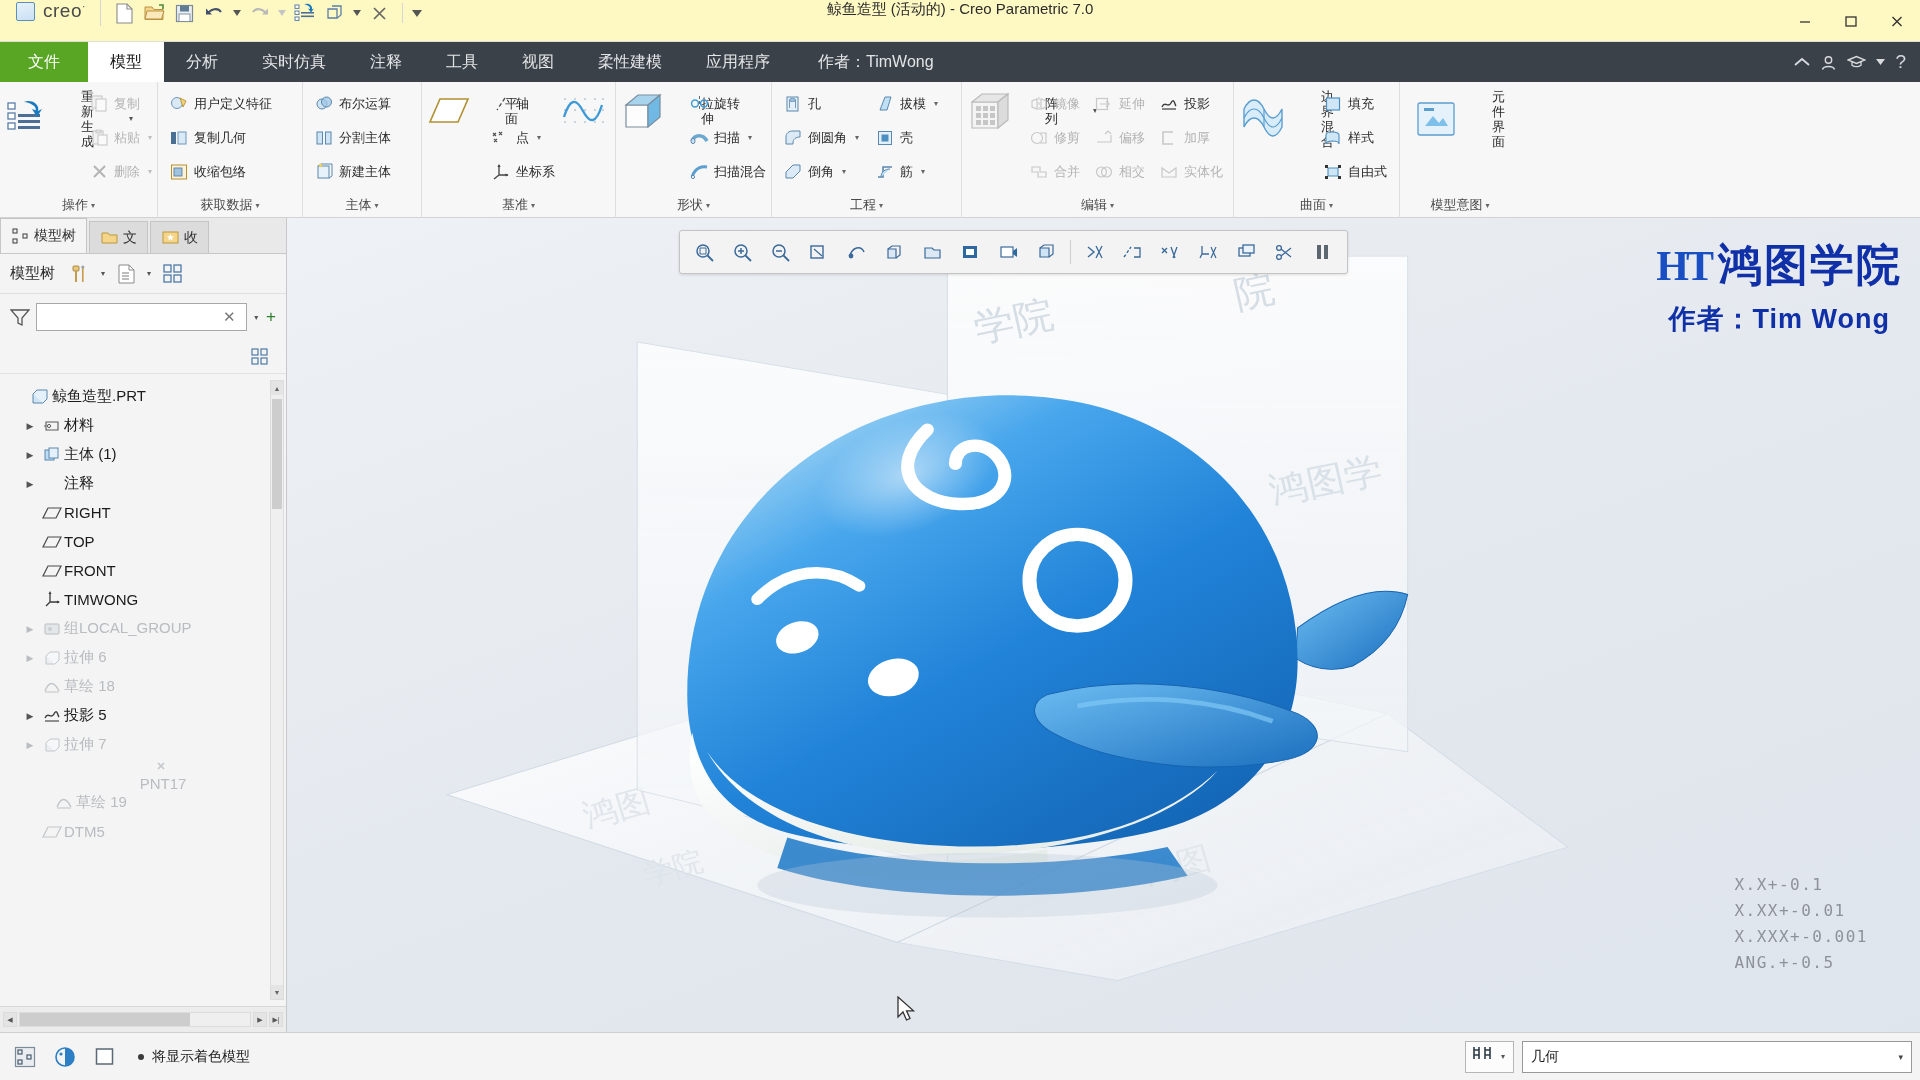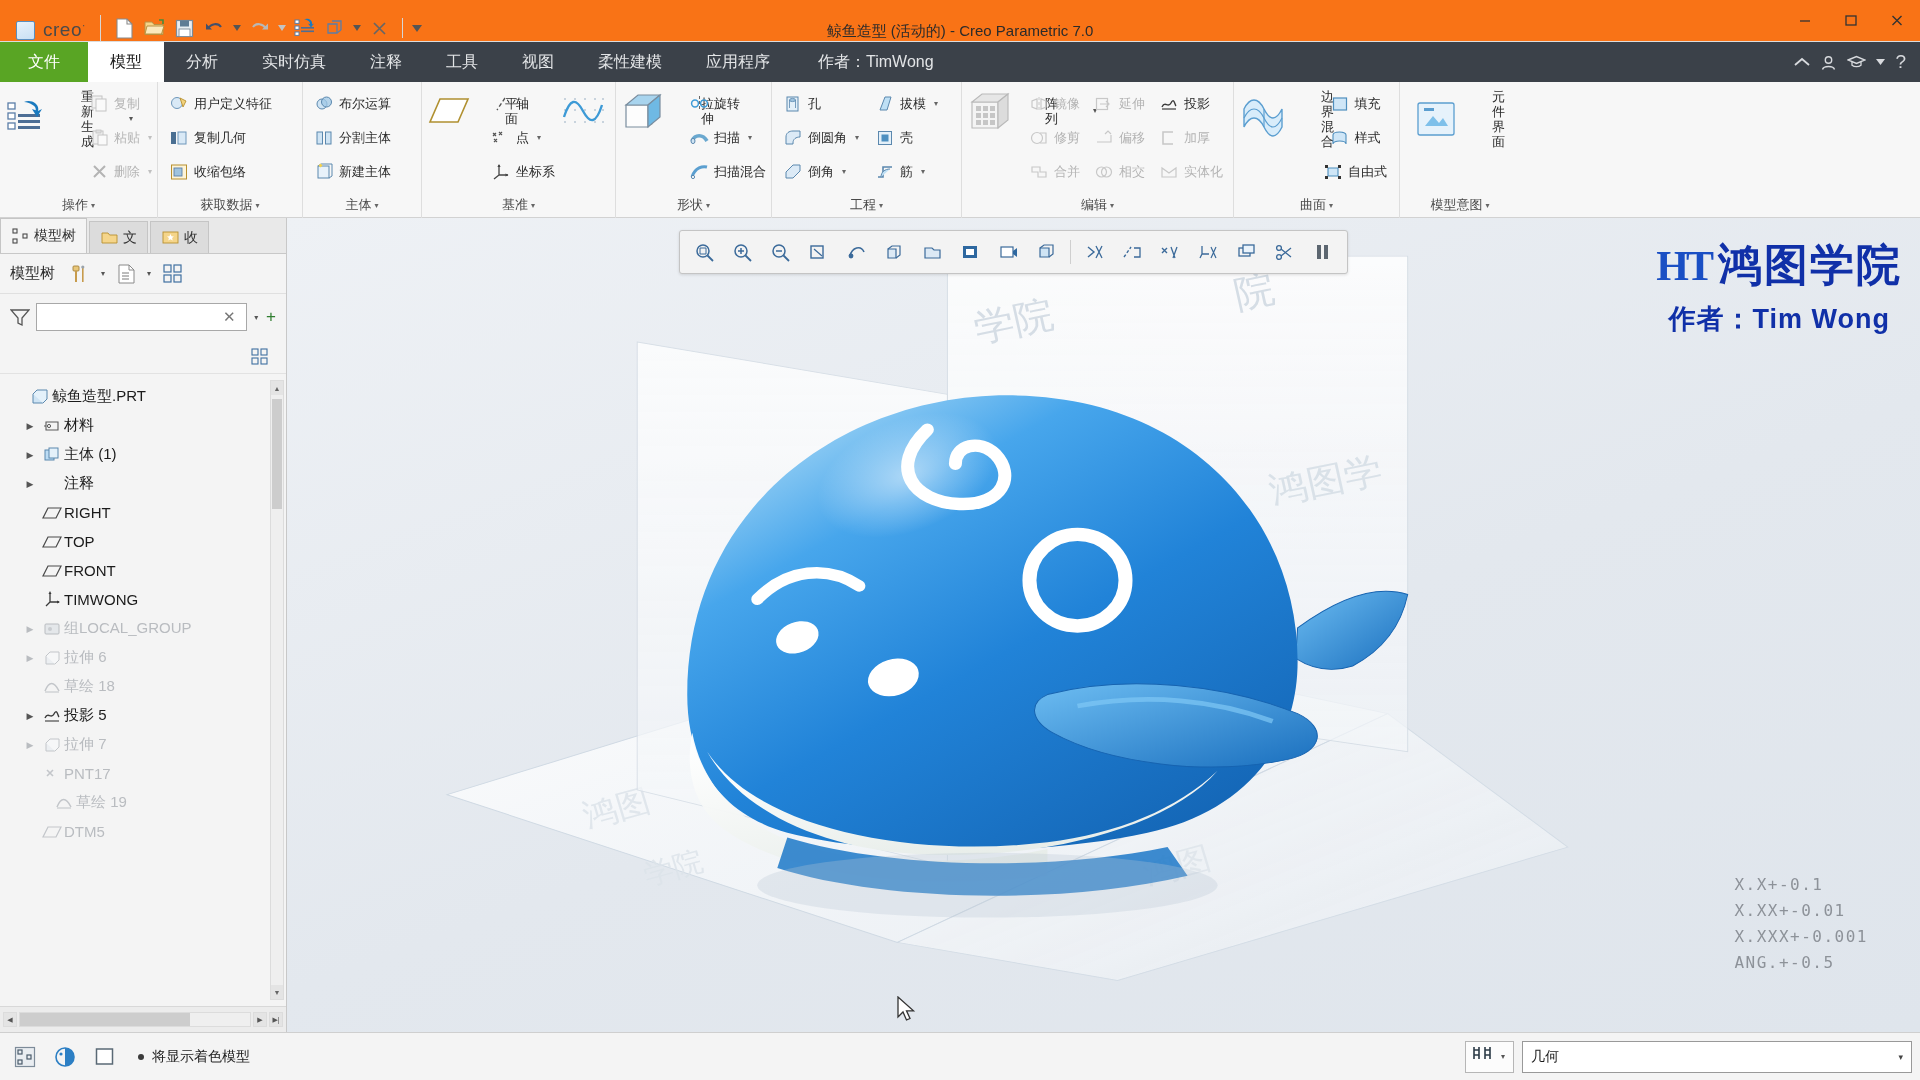--- a/index.html
+++ b/index.html
@@ -1,21 +1,21 @@
 <!DOCTYPE html>
 <html><head>
 <meta charset="utf-8">
 <style>
   * { box-sizing: border-box; margin:0; padding:0; }
   html,body { width:1920px; height:1080px; overflow:hidden;
     font-family:"Liberation Sans","DejaVu Sans",sans-serif; }
   body { background:#f0f0f0; }
 
   
-  .titlebar { height:42px; background:#f97316; display:flex; align-items:flex-end;
+  .titlebar { height:42px; background:#fef9c3; display:flex; align-items:flex-start;
     border-bottom:1px solid #dcdcdc; position:relative; }
   .creo-logo { display:flex; align-items:center; gap:8px; padding:0 14px 0 16px; }
   .creo-box { width:19px; height:19px; border:1.5px solid #5a8fc0; border-radius:2px;
     background:linear-gradient(160deg,#e8f2fb 0%,#c9e0f4 100%); }
   .creo-word { font-size:19px; color:#4a4a4a; letter-spacing:.5px; }
   .creo-word sup { font-size:10px; vertical-align:super; }
   .qat { display:flex; align-items:center; gap:2px; padding-left:10px;
     border-left:1px solid #d6d6d6; height:26px; }
   .qbtn { width:28px; height:28px; display:flex; align-items:center; justify-content:center;
     cursor:default; position:relative; }
@@ -732,21 +732,21 @@
       <div class="bigbtn" style="width:76px;">
         <div class="bi">
           <svg width="46" height="40" viewBox="0 0 46 40">
             <path d="M4 28c6-12 14-12 20 0s12 12 18 0V10C36 22 30 22 24 10S10 -2 4 10z" fill="#d8ecfa" stroke="#5b9ed0" stroke-width="1.4"></path>
             <path d="M4 19c6-12 14-12 20 0s12 12 18 0" fill="none" stroke="#5b9ed0" stroke-width="1.2"></path>
             <path d="M24 10v18" stroke="#5b9ed0" stroke-width="1.2"></path>
           </svg>
         </div>
         <div class="bl">边界混合</div>
       </div>
-      <div class="col" style="margin-left:2px;align-items:center;">
+      <div class="col" style="margin-left:2px;">
         <div class="smbtn">
           <span class="si">
             <svg width="18" height="16" viewBox="0 0 18 16">
                 <rect x="2.5" y="2" width="13" height="12" fill="#cfe6f7" stroke="#4f8fbe" stroke-width="1.2"></rect>
               </svg>
           </span>
           <span>填充</span>
         </div>
         <div class="smbtn">
           <span class="si">
@@ -1004,21 +1004,21 @@
       <div class="tnode dim" style="padding-left:20px;">
         <span class="arrow">▶</span>
         <span class="ico">
           <svg width="19" height="16" viewBox="0 0 19 16">
               <path d="M3 6h9v8H3z" fill="#eceff2" stroke="#c3c6ca" stroke-width="1"></path>
               <path d="M3 6l4-4h9v8l-4 4" fill="#f6f7f8" stroke="#c3c6ca" stroke-width="1"></path>
             </svg>
         </span>
         <span>拉伸 7</span>
       </div>
-      <div class="tnode dim" style="padding-left:40px;">
+      <div class="tnode dim" style="padding-left:40px;flex-direction:column;">
         <span class="ico">
           <svg width="19" height="16" viewBox="0 0 19 16">
               <path d="M4 4l6 6M10 4l-6 6" stroke="#c3c6ca" stroke-width="1.6"></path>
             </svg>
         </span>
         <span>PNT17</span>
       </div>
       <div class="tnode dim" style="padding-left:52px;text-align:center;">
         <span class="ico">
           <svg width="19" height="16" viewBox="0 0 19 16">

